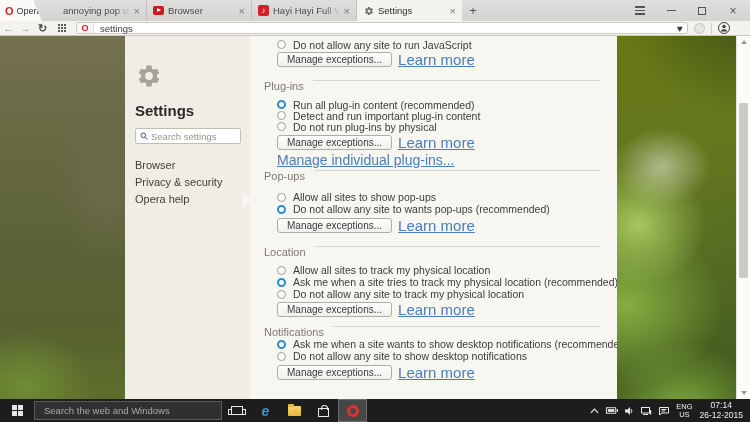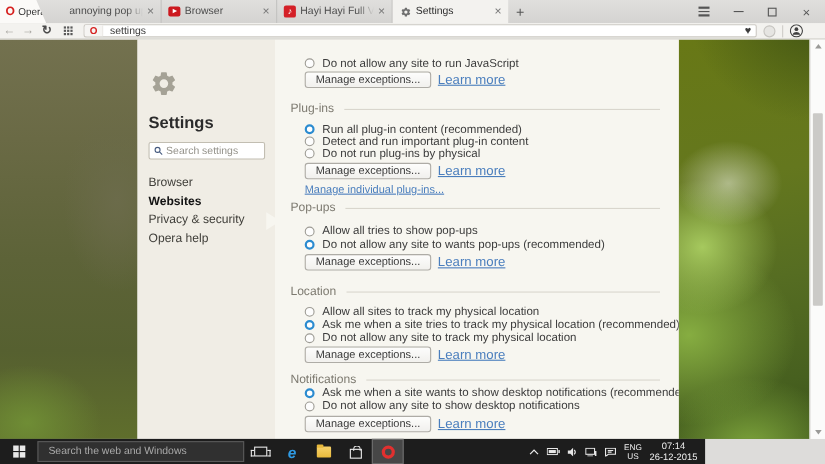--- a/index.html
+++ b/index.html
@@ -81,43 +81,43 @@
   .sb-search input { border:none; outline:none; width:85px; font-size:9.5px; color:#555;
     font-family:"Liberation Sans",sans-serif; background:transparent; }
   .sb-search input::placeholder { color:#94928a; }
   .sb-nav { margin-top:13px; display:flex; flex-direction:column; }
   .sb-item { font-size:11px; color:#3f3e39; height:17px; line-height:17px; }
   .sb-item.sel { font-weight:bold; color:#141414; }
   .notch { position:absolute; left:242px; top:157px; width:0; height:0;
     border-top:8px solid transparent; border-bottom:8px solid transparent; border-left:13px solid #f7f6f0; z-index:3; }
 
   .main { position:absolute; left:250px; top:0; width:367px; height:363px; background:#f7f6f0; overflow:hidden; }
-  .sec-head { display:flex; align-items:center; height:12px; padding-left:14px; margin-right:17px; }
+  .sec-head { display:flex; align-items:flex-start; height:12px; padding-left:14px; margin-right:17px; }
   .sec-head span { font-size:11px; color:#7d7a70; white-space:nowrap; }
   .sec-head .rule { flex:1; height:1px; background:#d9d6cd; margin-left:9px; }
   .opt-row { display:flex; align-items:center; gap:7px; height:11px; padding-left:27px; }
   .opt-row.tall { height:12px; }
   .radio { width:9px; height:9px; border-radius:50%; background:#fdfdfd; border:1px solid #9d9b94; flex:0 0 auto; }
   .radio.sel { border:2.8px solid #2b8bd0; background:#fff; }
   .opt-label { font-size:10.5px; color:#3c3c3c; white-space:nowrap; }
   .btn-row { display:flex; align-items:center; height:16px; padding-left:27px; gap:6px; }
   .manage { height:15px; padding:0 9px; font-size:10px; color:#3a3a3a; background:linear-gradient(#fdfdfc,#f1f0ed);
     border:1px solid #aeaca6; border-radius:3px; font-family:"Liberation Sans",sans-serif; }
-  .learn { font-size:12px; color:#4a7ebd; text-decoration:underline; }
+  .learn { font-size:15px; color:#4a7ebd; text-decoration:underline; }
   .xlink-row { height:11px; padding-left:27px; display:flex; align-items:center; }
-  .xlink { font-size:10px; color:#4a7ebd; text-decoration:underline; }
+  .xlink { font-size:14px; color:#4a7ebd; text-decoration:underline; }
 
   .scrollbar { position:absolute; left:736px; top:0; width:14px; height:363px; background:#fbfbfa; border-left:1px solid #e3e2df; }
   .sb-arrow { position:absolute; left:4px; width:0; height:0; }
   .sb-arrow.up { top:4px; border-left:3px solid transparent; border-right:3px solid transparent; border-bottom:4px solid #9a9a97; }
   .sb-arrow.down { bottom:4px; border-left:3px solid transparent; border-right:3px solid transparent; border-top:4px solid #9a9a97; }
   .sb-thumb { position:absolute; left:2px; top:67px; width:9px; height:175px; background:#cbcac7; border-radius:1px; }
 
   
-  .taskbar { position:absolute; left:0; top:399px; width:641px; height:23px; background:#1d1d1d;
+  .taskbar { position:absolute; left:0; top:399px; width:750px; height:23px; background:#1d1d1d;
     display:flex; align-items:center; }
   .start { width:34px; height:23px; display:flex; align-items:center; justify-content:center; }
   .win-logo { display:grid; grid-template-columns:5px 5px; grid-template-rows:5px 5px; gap:1px; }
   .win-logo i { background:#e8e8e8; display:block; }
   .tb-search { width:188px; height:19px; background:#303030; border:1px solid #5a5a5a; display:flex; align-items:center; padding-left:9px; }
   .tb-search input { background:transparent; border:none; outline:none; color:#bdbdbd; font-size:9.5px;
     width:160px; font-family:"Liberation Sans",sans-serif; }
   .tb-search input::placeholder { color:#a9a9a9; }
   .task-slot { width:29px; height:23px; display:flex; align-items:center; justify-content:center; }
   .task-slot.active { background:#474747; border:1px solid #6e6e6e; }
@@ -242,30 +242,29 @@
       <div class="sb-title">Settings</div>
       <div class="sb-search">
         <svg width="8" height="8" viewBox="0 0 16 16">
             <circle cx="6.5" cy="6.5" r="4.5" fill="none" stroke="#44597e" stroke-width="2"></circle>
             <line x1="10" y1="10" x2="15" y2="15" stroke="#44597e" stroke-width="2"></line>
           </svg>
         <input type="text" placeholder="Search settings" style="">
       </div>
       <div class="sb-nav">
         <span class="sb-item">Browser</span>
-        <span class="sb-item sel">Websites</span>
         <span class="sb-item">Privacy &amp; security</span>
         <span class="sb-item">Opera help</span>
       </div>
     </div>
     <div class="notch"></div>
 
     <div class="main">
 
-      <div class="opt-row" style="margin-top:16px">
+      <div class="opt-row" style="margin-top:3px">
         <span class="radio"></span>
         <span class="opt-label">Do not allow any site to run JavaScript</span>
       </div>
       <div class="btn-row" style="margin-top:1px">
         <button class="manage">Manage exceptions...</button>
         <a class="learn">Learn more</a>
       </div>
 
       <div class="sec-head" style="margin-top:13px">
         <span>Plug-ins</span>
@@ -290,21 +289,21 @@
       <div class="xlink-row" style="margin-top:4px">
         <a class="xlink">Manage individual plug-ins...</a>
       </div>
 
       <div class="sec-head" style="margin-top:5px">
         <span>Pop-ups</span>
         <span class="rule"></span>
       </div>
       <div class="opt-row tall" style="margin-top:9px">
         <span class="radio"></span>
-        <span class="opt-label">Allow all tries to show pop-ups</span>
+        <span class="opt-label">Allow all sites to show pop-ups</span>
       </div>
       <div class="opt-row tall">
         <span class="radio sel"></span>
         <span class="opt-label">Do not allow any site to wants pop-ups (recommended)</span>
       </div>
       <div class="btn-row" style="margin-top:2px">
         <button class="manage">Manage exceptions...</button>
         <a class="learn">Learn more</a>
       </div>
 

